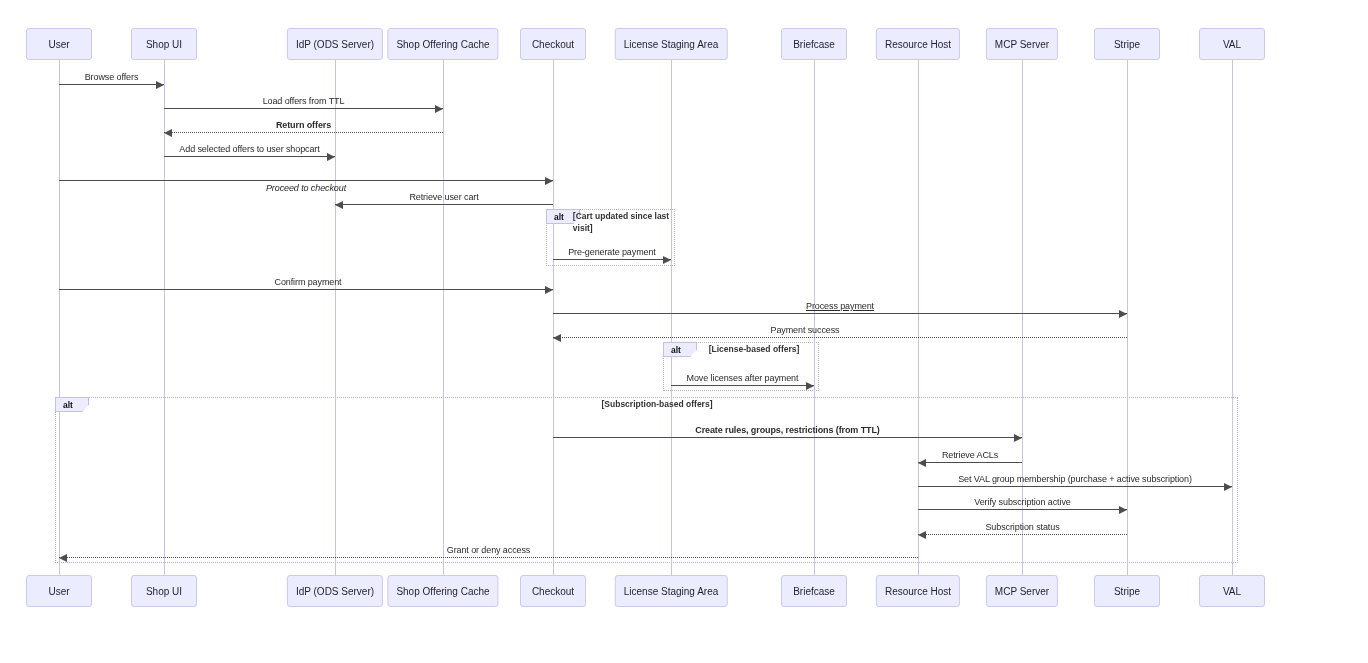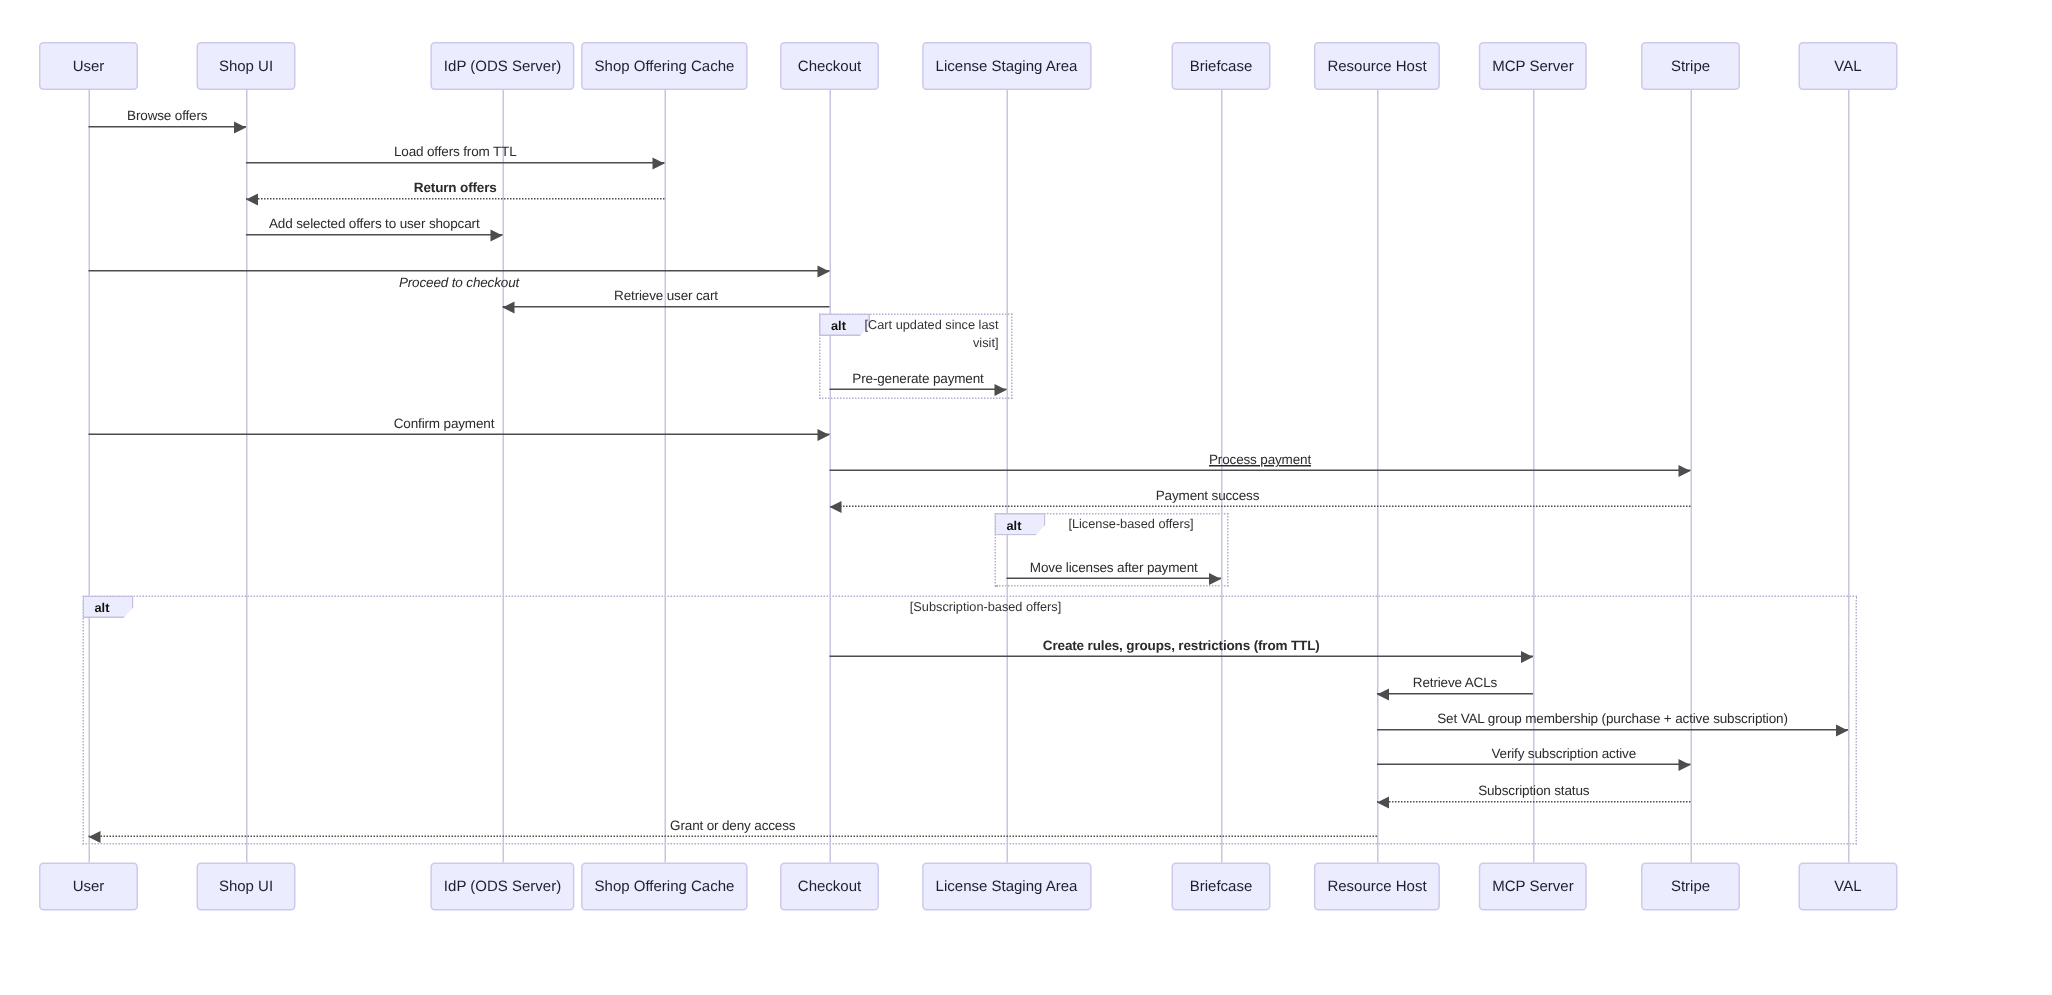--- a/index.html
+++ b/index.html
@@ -93,24 +93,25 @@
     color:#111;
     display:flex;align-items:center;
     padding-left:7px;
     z-index:4;
   }
   .frame-cond{
     position:absolute;
     transform:translateX(-50%);
     font-size:8.5px;
     color:var(--condition_text);
-    text-align:right;
+    text-align:left;
     line-height:11.5px;
     white-space:nowrap;
     z-index:4;
+    font-weight:bold;
   }
 </style>
 </head>
 <body>
 
 <div id="diagram">
     <div class="frame" style="left: 546px; top: 209px; width: 129px; height: 57px;"></div>
     <div class="frame-tab" style="left: 546px; top: 209px;">alt</div>
     <div class="frame-cond" style="left: 621px; top: 211px;">
       <div>[Cart updated since last</div>
@@ -175,41 +176,41 @@
     <div class="arrowhead right" style="top: 176.5px; left: 545px;"></div>
     <div class="msg-label" style="left: 306px; top: 193px; font-style: italic;">Proceed to checkout</div>
     <div class="msg-line" style="left: 335px; top: 204px; width: 218px;"></div>
     <div class="arrowhead left" style="top: 200.5px; left: 335px;"></div>
     <div class="msg-label" style="left: 444px; top: 202px;">Retrieve user cart</div>
     <div class="msg-line" style="left: 553px; top: 259px; width: 118px;"></div>
     <div class="arrowhead right" style="top: 255.5px; left: 663px;"></div>
     <div class="msg-label" style="left: 612px; top: 257px;">Pre-generate payment</div>
     <div class="msg-line" style="left: 59px; top: 289px; width: 494px;"></div>
     <div class="arrowhead right" style="top: 285.5px; left: 545px;"></div>
-    <div class="msg-label" style="left: 296px; top: 287px;">Confirm payment</div>
+    <div class="msg-label" style="left: 308px; top: 287px;">Confirm payment</div>
     <div class="msg-line" style="left: 553px; top: 313px; width: 574px;"></div>
     <div class="arrowhead right" style="top: 309.5px; left: 1119px;"></div>
     <div class="msg-label" style="left: 840px; top: 311px; text-decoration: underline;">Process payment</div>
     <div class="msg-line dotted" style="left: 553px; top: 337px; width: 574px;"></div>
     <div class="arrowhead left" style="top: 333.5px; left: 553px;"></div>
     <div class="msg-label" style="left: 805px; top: 335px;">Payment success</div>
     <div class="msg-line" style="left: 671px; top: 385px; width: 143px;"></div>
     <div class="arrowhead right" style="top: 381.5px; left: 806px;"></div>
     <div class="msg-label" style="left: 742.5px; top: 383px;">Move licenses after payment</div>
     <div class="msg-line" style="left: 553px; top: 437px; width: 469px;"></div>
     <div class="arrowhead right" style="top: 433.5px; left: 1014px;"></div>
     <div class="msg-label" style="left: 787.5px; top: 435px; font-weight: bold;">Create rules, groups, restrictions (from TTL)</div>
     <div class="msg-line" style="left: 918px; top: 462px; width: 104px;"></div>
     <div class="arrowhead left" style="top: 458.5px; left: 918px;"></div>
     <div class="msg-label" style="left: 970px; top: 460px;">Retrieve ACLs</div>
     <div class="msg-line" style="left: 918px; top: 486px; width: 314px;"></div>
     <div class="arrowhead right" style="top: 482.5px; left: 1224px;"></div>
     <div class="msg-label" style="left: 1075px; top: 484px;">Set VAL group membership (purchase + active subscription)</div>
     <div class="msg-line" style="left: 918px; top: 509px; width: 209px;"></div>
     <div class="arrowhead right" style="top: 505.5px; left: 1119px;"></div>
-    <div class="msg-label" style="left: 1022.5px; top: 507px; margin-left: 20px;">Verify subscription active</div>
+    <div class="msg-label" style="left: 1022.5px; top: 507px;">Verify subscription active</div>
     <div class="msg-line dotted" style="left: 918px; top: 534px; width: 209px;"></div>
     <div class="arrowhead left" style="top: 530.5px; left: 918px;"></div>
     <div class="msg-label" style="left: 1022.5px; top: 532px;">Subscription status</div>
     <div class="msg-line dotted" style="left: 59px; top: 557px; width: 859px;"></div>
     <div class="arrowhead left" style="top: 553.5px; left: 59px;"></div>
     <div class="msg-label" style="left: 488.5px; top: 555px;">Grant or deny access</div>
   </div>
 
 </body></html>

